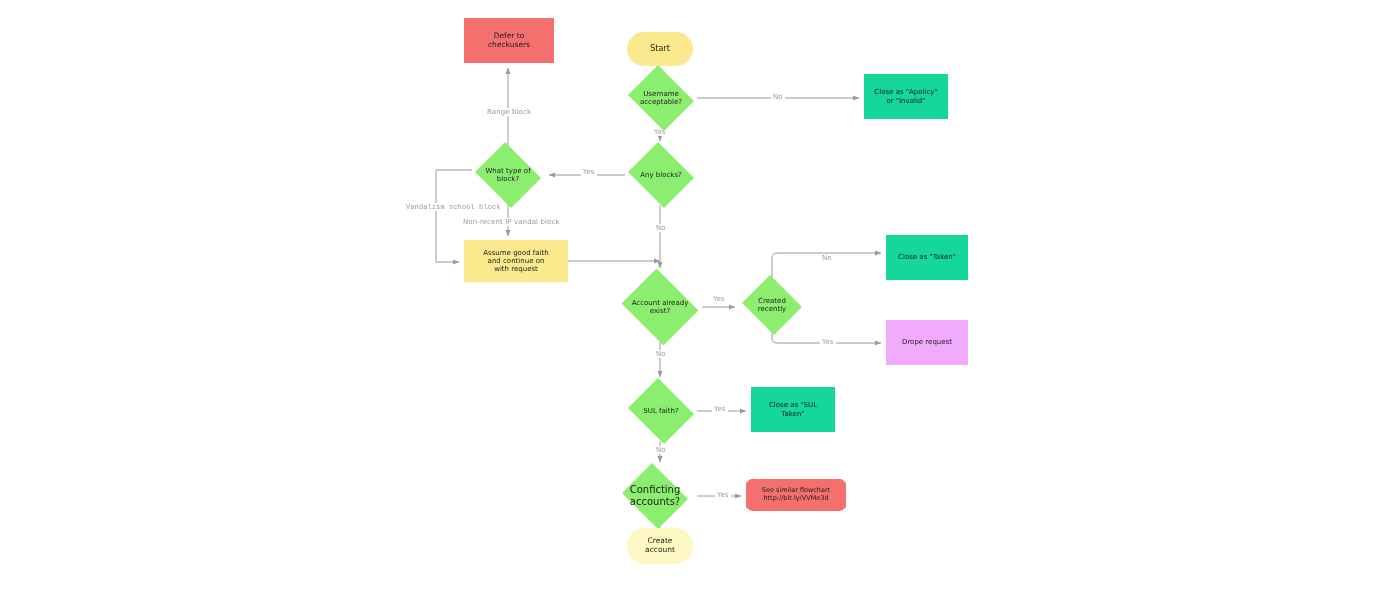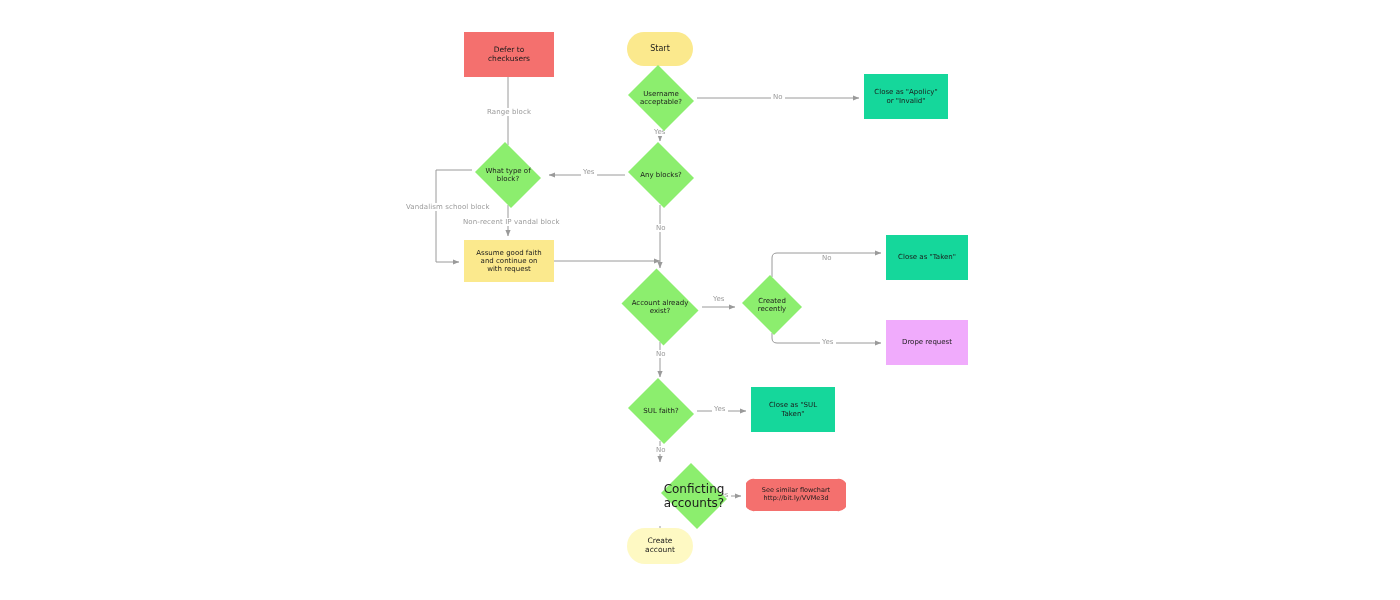--- a/index.html
+++ b/index.html
@@ -119,21 +119,21 @@
         <path d="M660,441 L660,462"></path>
         <path d="M697,496 L741,496"></path>
         <path d="M660,526 L660,545"></path>
       </g>
   </svg>
 
   <div id="nodes-layer">
       <div class="node shape-terminator" style="left: 627px; top: 18px; width: 66px; height: 34px; font-size: 8px; background: rgb(251, 233, 141); margin-top: 14px;">
         <span class="txt">Start</span>
       </div>
-      <div class="node shape-rect" style="left: 464px; top: 18px; width: 90px; height: 45px; font-size: 7.5px; background: rgb(244, 112, 110); margin-top: 14px;">
+      <div class="node shape-rect" style="left: 464px; top: 18px; width: 90px; height: 45px; font-size: 7.5px; background: rgb(244, 112, 110);">
         <span class="txt">Defer to
 checkusers</span>
       </div>
       <div class="node shape-diamond" style="left: 625px; top: 68px; width: 72px; height: 60px; font-size: 7px;">
         <div class="diamond-bg" style="background: rgb(140, 238, 110);"></div>
         <span class="txt">Username
 acceptable?</span>
       </div>
       <div class="node shape-rect" style="left: 864px; top: 74px; width: 84px; height: 45px; font-size: 7px; background: rgb(21, 215, 155);">
         <span class="txt">Close as "Apolicy"
@@ -141,21 +141,21 @@
       </div>
       <div class="node shape-diamond" style="left: 625px; top: 145px; width: 72px; height: 60px; font-size: 7px;">
         <div class="diamond-bg" style="background: rgb(140, 238, 110);"></div>
         <span class="txt">Any blocks?</span>
       </div>
       <div class="node shape-diamond" style="left: 472px; top: 145px; width: 72px; height: 60px; font-size: 7px;">
         <div class="diamond-bg" style="background: rgb(140, 238, 110);"></div>
         <span class="txt">What type of
 block?</span>
       </div>
-      <div class="node shape-rect" style="left: 464px; top: 240px; width: 90px; height: 42px; font-size: 7px; background: rgb(251, 233, 141);">
+      <div class="node shape-rect" style="left: 464px; top: 240px; width: 104px; height: 42px; font-size: 7px; background: rgb(251, 233, 141);">
         <span class="txt">Assume good faith
 and continue on
 with request</span>
       </div>
       <div class="node shape-diamond" style="left: 618px; top: 272px; width: 84px; height: 70px; font-size: 7px;">
         <div class="diamond-bg" style="background: rgb(140, 238, 110);"></div>
         <span class="txt">Account already
 exist?</span>
       </div>
       <div class="node shape-diamond" style="left: 740px; top: 277px; width: 64px; height: 56px; font-size: 7px;">
@@ -170,21 +170,21 @@
         <span class="txt">Drope request</span>
       </div>
       <div class="node shape-diamond" style="left: 625px; top: 381px; width: 72px; height: 60px; font-size: 7px;">
         <div class="diamond-bg" style="background: rgb(140, 238, 110);"></div>
         <span class="txt">SUL faith?</span>
       </div>
       <div class="node shape-rect" style="left: 751px; top: 387px; width: 84px; height: 45px; font-size: 7px; background: rgb(21, 215, 155);">
         <span class="txt">Close as "SUL
 Taken"</span>
       </div>
-      <div class="node shape-diamond" style="left: 658px; top: 466px; width: 72px; height: 60px; font-size: 12px;">
+      <div class="node shape-diamond" style="left: 619px; top: 466px; width: 72px; height: 60px; font-size: 10px;">
         <div class="diamond-bg" style="background: rgb(140, 238, 110);"></div>
         <span class="txt">Conficting
 accounts?</span>
       </div>
       <div class="node shape-doc" style="left: 746px; top: 478px; width: 100px; height: 34px; font-size: 6.5px;">
         <svg class="doc-bg" viewBox="0 0 100 34" preserveAspectRatio="none">
           <path d="M0,5 Q4,0 9,1 L91,1 Q96,0 100,5 L100,29 Q96,34 91,33 L9,33 Q4,34 0,29 Z" fill="#F4706E"></path>
         </svg>
         <span class="txt">See similar flowchart
 http://bit.ly/VVMe3d</span>
@@ -193,21 +193,21 @@
         <span class="txt">Create
 account</span>
       </div>
     </div>
   <div id="labels-layer">
       <span class="edge-label" style="left: 771px; top: 93px;">No</span>
       <span class="edge-label" style="left: 652px; top: 128px;">Yes</span>
       <span class="edge-label" style="left: 581px; top: 168px;">Yes</span>
       <span class="edge-label" style="left: 654px; top: 224px;">No</span>
       <span class="edge-label" style="left: 485px; top: 108px;">Range block</span>
-      <span class="edge-label" style="left: 404px; top: 203px;">Vandalism school block</span>
+      <span class="edge-label" style="left: 404px; top: 203px; font-family: Liberation Mono, monospace;">Vandalism school block</span>
       <span class="edge-label" style="left: 461px; top: 218px;">Non-recent IP vandal block</span>
       <span class="edge-label" style="left: 711px; top: 295px;">Yes</span>
       <span class="edge-label" style="left: 820px; top: 254px;">No</span>
       <span class="edge-label" style="left: 820px; top: 338px;">Yes</span>
       <span class="edge-label" style="left: 654px; top: 350px;">No</span>
       <span class="edge-label" style="left: 712px; top: 405px;">Yes</span>
       <span class="edge-label" style="left: 654px; top: 446px;">No</span>
       <span class="edge-label" style="left: 715px; top: 491px;">Yes</span>
       <span class="edge-label" style="left: 654px; top: 531px;">No</span>
     </div>

